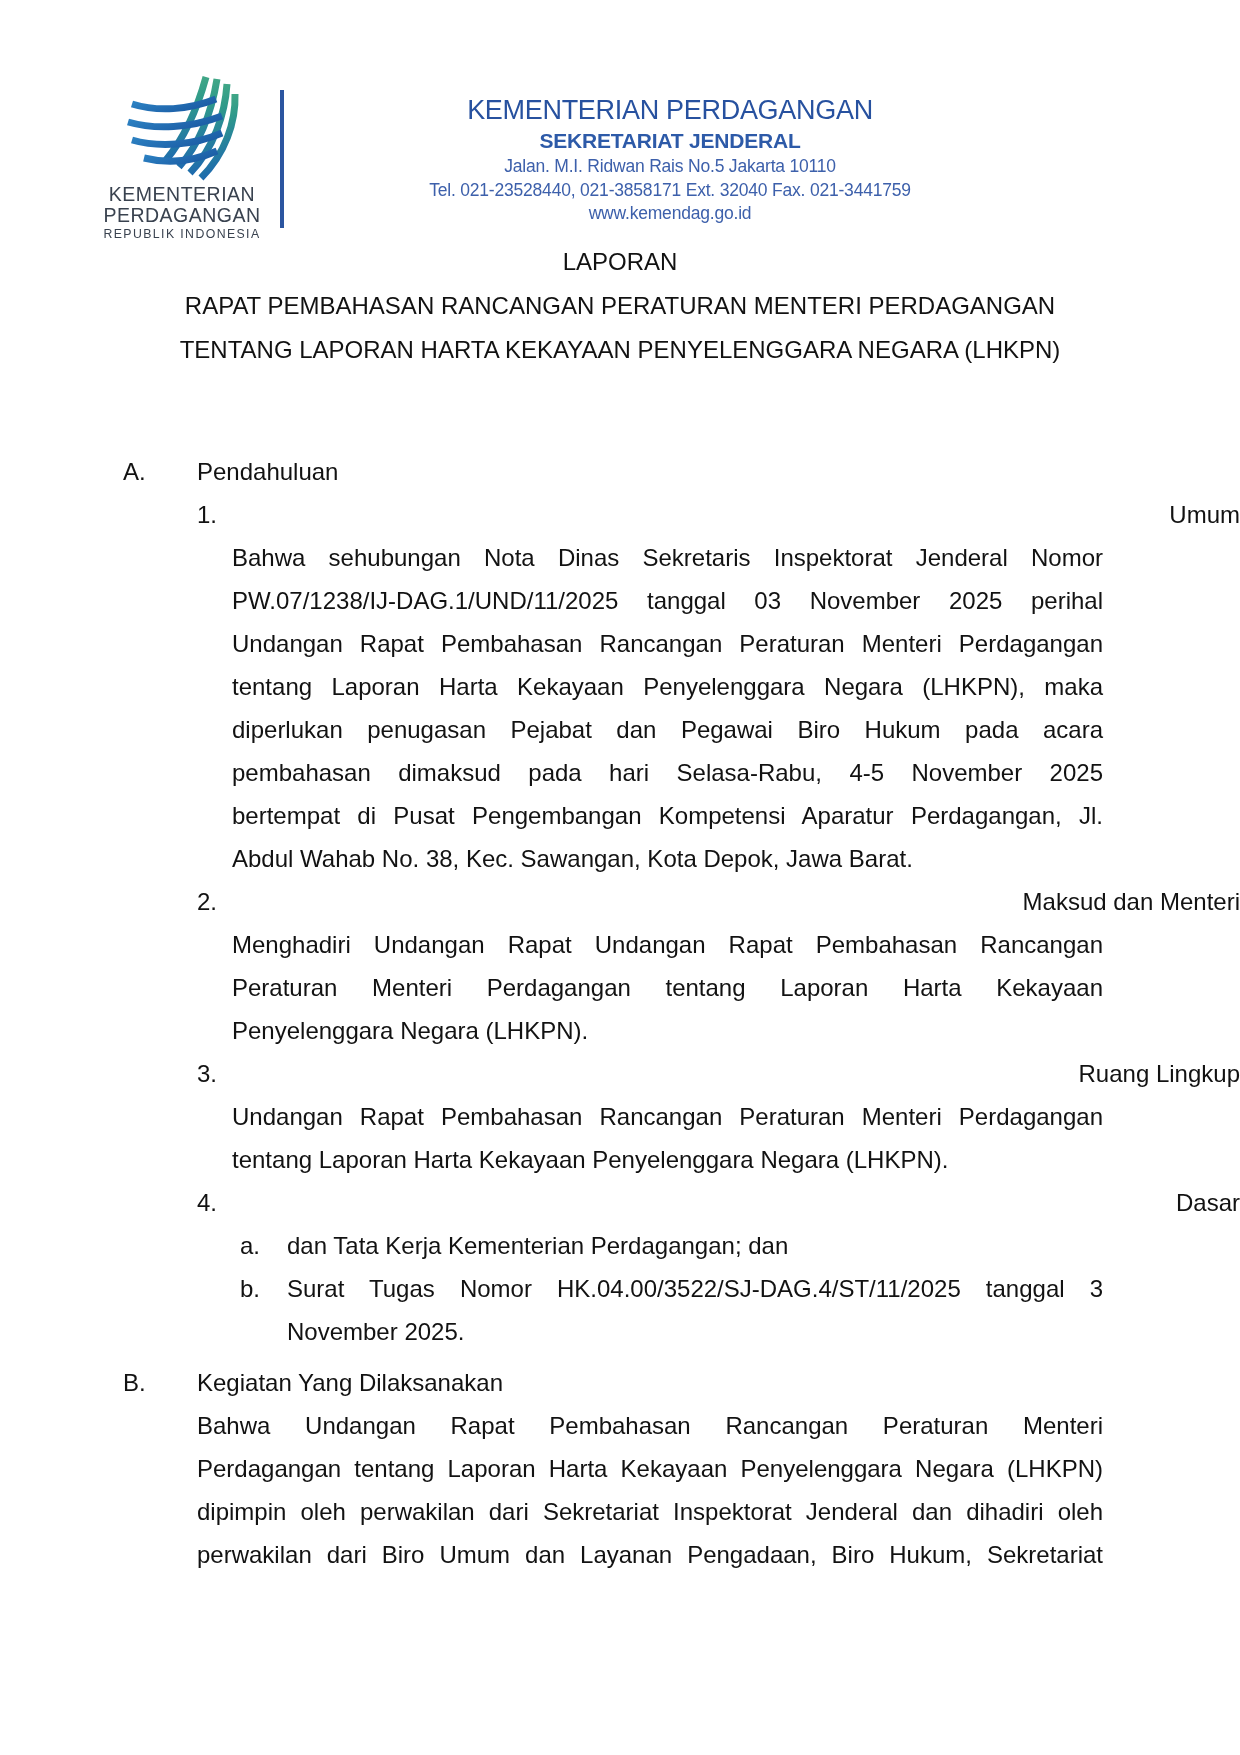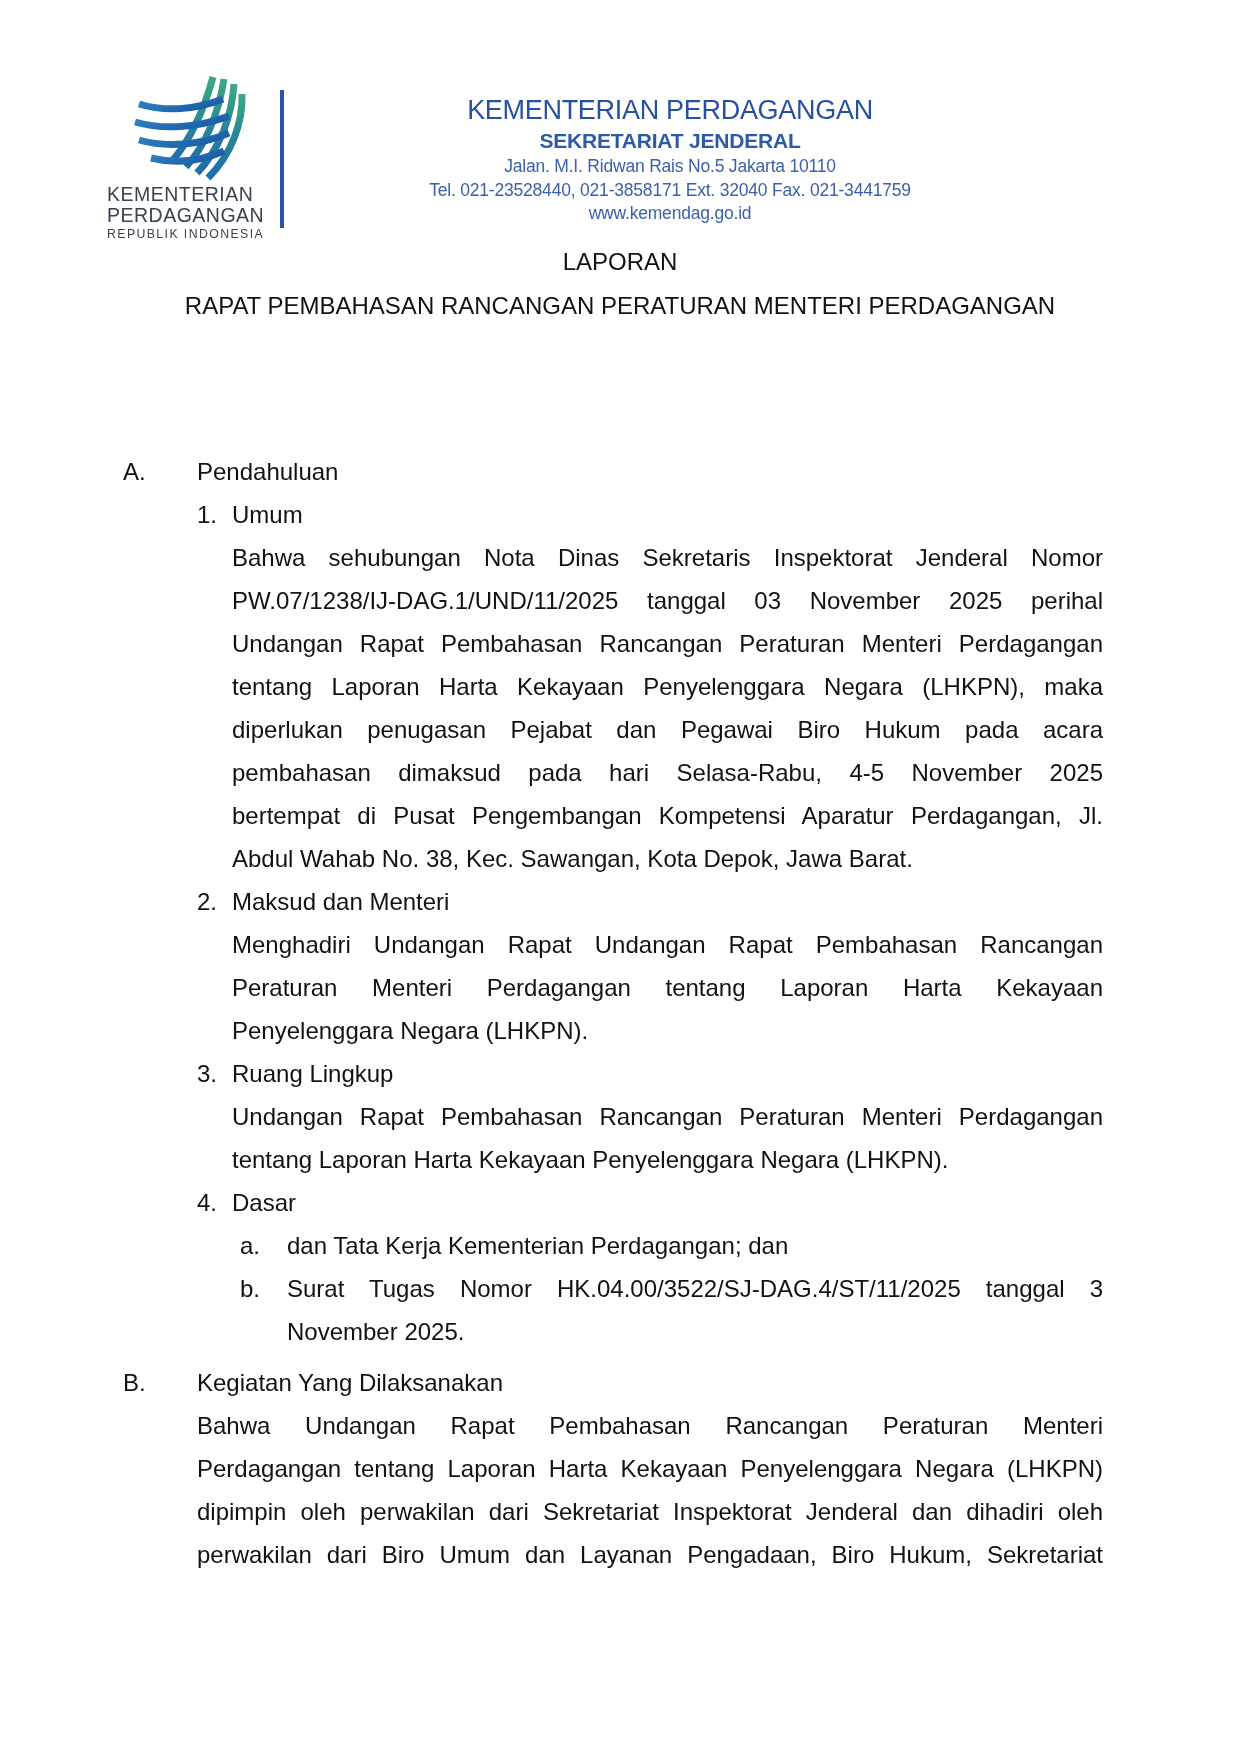--- a/index.html
+++ b/index.html
@@ -2,40 +2,40 @@
 <html style="--brand_blue_dark: #27519f; --brand_blue: #2d5aa8; --brand_blue_light: #3d60ab; --logo_text: #39424f; --divider_blue: #2b55a0; --logo_green: #53b483; --logo_teal: #2f9a8a; --logo_blue: #1d68b0; --logo_wave_blue1: #2e86c6; --logo_wave_blue2: #1c5ea6; --body_text: #121212;"><head>
 <meta charset="utf-8">
 <style>
   html,body{margin:0;padding:0;background:#ffffff;}
   .page{
     position:relative;width:1240px;height:1755px;background:#fff;overflow:hidden;
     font-family:"Liberation Sans","DejaVu Sans",sans-serif;color:var(--body_text,#121212);
   }
   
   .letterhead{position:absolute;top:0;left:0;width:1240px;height:260px;}
-  .logo-block{position:absolute;left:107px;top:74px;width:164px;}
+  .logo-block{position:absolute;left:100px;top:74px;width:164px;text-align:center;}
   .logo-mark{width:122px;height:108px;margin:0 auto;display:block;}
   .logo-caption{margin-top:2px;color:var(--logo_text,#39424f);}
   .logo-caption .l1,.logo-caption .l2{font-size:19.5px;line-height:21px;letter-spacing:0.5px;}
   .logo-caption .l3{font-size:12.3px;line-height:16px;letter-spacing:1.4px;}
   .lh-divider{position:absolute;left:280px;top:90px;width:4px;height:138px;background:var(--divider_blue,#2b55a0);}
   .lh-center{position:absolute;left:300px;top:94px;width:740px;text-align:center;}
   .lh-ministry{font-size:27px;font-weight:normal;letter-spacing:-0.3px;line-height:32px;color:var(--brand_blue_dark,#27519f);}
   .lh-secretariat{font-size:21px;font-weight:bold;letter-spacing:-0.2px;line-height:29px;color:var(--brand_blue,#2d5aa8);}
   .lh-address,.lh-phone,.lh-web{font-size:17.5px;line-height:23.5px;letter-spacing:-0.2px;color:var(--brand_blue_light,#3d60ab);}
   
   .doc-title{position:absolute;top:240px;left:0;width:1240px;text-align:center;
     font-size:24px;line-height:44px;color:var(--body_text,#121212);}
   
   .doc-body{position:absolute;top:442px;left:0;width:1240px;font-size:24px;line-height:43px;}
   .row{position:relative;}
   .section-row .label{position:absolute;left:123px;top:0;}
   .section-row .head{margin-left:197px;margin-top:8px;}
   .item-row .num{position:absolute;left:197px;top:0;}
-  .item-row .head{margin-left:232px;}
+  .item-row .head{margin-left:232px;text-align:right;}
   .paragraph{position:relative;}
   .paragraph.indent-1{margin-left:232px;width:871px;}
   .paragraph.indent-0{margin-left:197px;width:906px;}
   .subitem{position:relative;margin-left:287px;width:816px;}
   .subitem .letter{position:absolute;left:-47px;top:0;}
   .line{white-space:nowrap;}
   .line.j{text-align:justify;text-align-last:justify;}
 </style>
 </head>
 <body>
@@ -81,20 +81,21 @@
       <div class="lh-secretariat">SEKRETARIAT JENDERAL</div>
       <div class="lh-address">Jalan. M.I. Ridwan Rais No.5 Jakarta 10110</div>
       <div class="lh-phone">Tel. 021-23528440, 021-3858171 Ext. 32040 Fax. 021-3441759</div>
       <div class="lh-web">www.kemendag.go.id</div>
     </div>
   </div>
 
   <div class="doc-title">
     <div>LAPORAN</div>
     <div>RAPAT PEMBAHASAN RANCANGAN PERATURAN MENTERI PERDAGANGAN</div>
+    <div>TENTANG LAPORAN HARTA KEKAYAAN PENYELENGGARA NEGARA (LHKPN)</div>
   </div>
 
   <div class="doc-body">
       <div class="row section-row">
         <span class="label">A.</span>
         <div class="head">Pendahuluan</div>
       </div>
       <div class="row item-row">
         <span class="num">1.</span>
         <div class="head">Umum</div>

